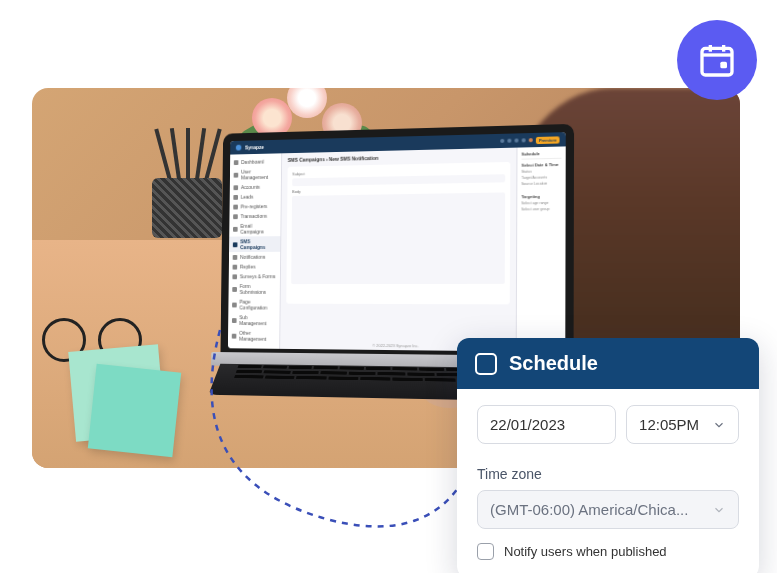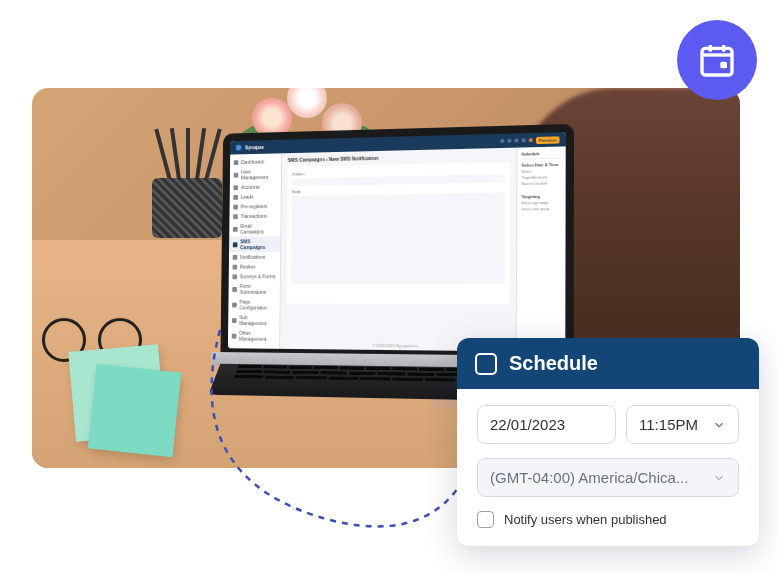--- a/index.html
+++ b/index.html
@@ -97,21 +97,21 @@
       background:#134677;
       padding:14px 18px;
       display:flex; align-items:center; gap:12px;
     }
     .schedule-check-outline {
       width:22px; height:22px; border:2.5px solid #fff; border-radius:5px;
     }
     .schedule-title { color:#fff; font-size:20px; font-weight:600; }
     .schedule-body { padding:16px 20px 18px; }
     .field-label { font-size:14px; color:#4a5568; margin-bottom:8px; }
-    .row-inputs { display:flex; gap:10px; margin-bottom:14px; }
+    .row-inputs { display:flex; gap:10px; margin-bottom:22px; }
     .input-box {
       border:1px solid #d8dbe2; border-radius:8px;
       padding:10px 12px; font-size:15px; color:#333; background:#fff;
       display:flex; align-items:center; justify-content:space-between; gap:8px;
     }
     .date-box { flex: 1.3; }
     .time-box { flex: 1; }
     .tz-box { width:100%; background:#f4f5f8; color:#6b7280; margin-bottom:14px; white-space:nowrap; overflow:hidden; }
     .chev { width:14px; height:14px; flex-shrink:0; }
     .notify-row { display:flex; align-items:center; gap:10px; }
@@ -312,28 +312,29 @@
   <div class="schedule-header">
     <div class="schedule-check-outline"></div>
     <div class="schedule-title">Schedule</div>
   </div>
   <div class="schedule-body">
     <div class="row-inputs">
       <div class="input-box date-box">
         <span>22/01/2023</span>
       </div>
       <div class="input-box time-box">
-        <span>11:15PM</span>
+        <span>12:05PM</span>
         <svg class="chev" viewBox="0 0 24 24" fill="none" stroke="#6b7280" stroke-width="2">
             <polyline points="6 9 12 15 18 9"></polyline>
           </svg>
       </div>
     </div>
+    <div class="field-label">Time zone</div>
     <div class="input-box tz-box">
-      <span>(GMT-04:00) America/Chica...</span>
+      <span>(GMT-06:00) America/Chica...</span>
       <svg class="chev" viewBox="0 0 24 24" fill="none" stroke="#b0b4bc" stroke-width="2">
           <polyline points="6 9 12 15 18 9"></polyline>
         </svg>
     </div>
     <div class="notify-row">
       <div class="notify-check"></div>
       <div class="notify-text">Notify users when published</div>
     </div>
   </div>
 </div>

